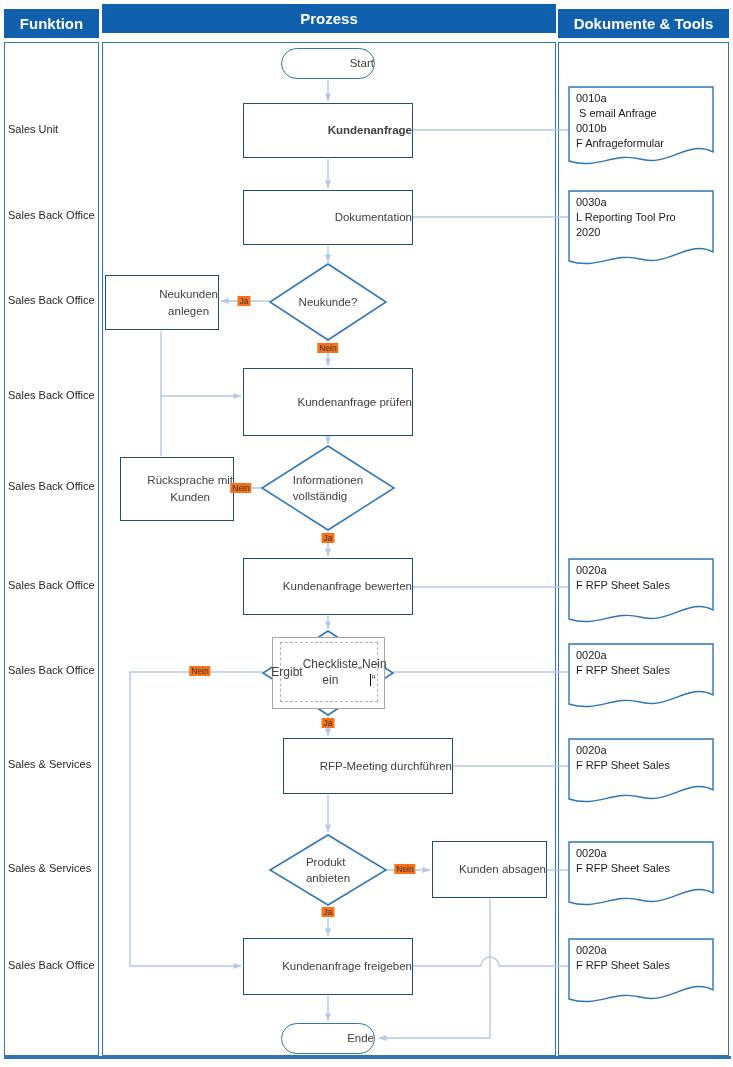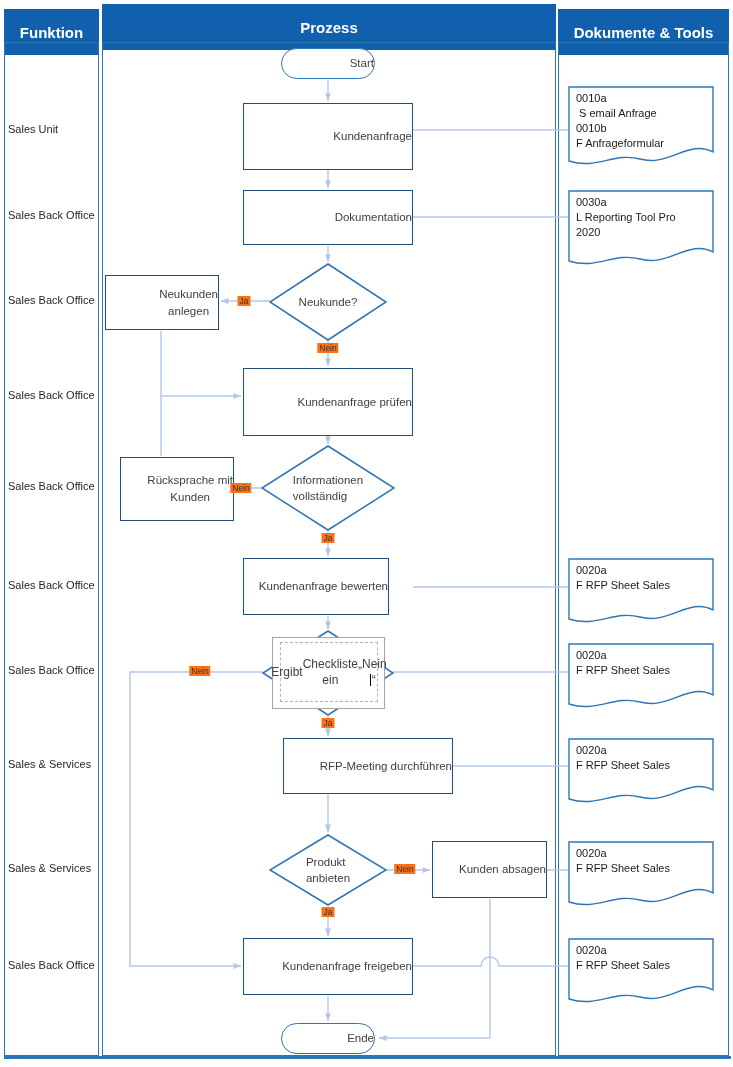--- a/index.html
+++ b/index.html
@@ -1,18 +1,18 @@
 <!DOCTYPE html>
 <html><head>
 <meta charset="utf-8">
 <style>
   html,body{margin:0;padding:0;background:#fff;}
   .canvas{position:relative;width:733px;height:1067px;background:#fff;
     font-family:"Liberation Sans",sans-serif;overflow:hidden;}
-  .hdr{position:absolute;height:46px;background:var(--header-bg,#1160AE);color:#fff;
+  .hdr{position:absolute;height:29px;background:var(--header-bg,#1160AE);color:#fff;
     font-weight:bold;font-size:15px;display:flex;align-items:center;justify-content:center;}
   .lane{position:absolute;top:42px;height:1014px;border:1px solid var(--lane-border,#2E75B6);box-sizing:border-box;}
   .lane-label{position:absolute;font-size:11px;color:#262626;}
   .shape{position:absolute;box-sizing:border-box;background:#fff;display:flex;align-items:center;
     justify-content:flex-end;text-align:center;font-size:11.5px;color:var(--text,#404040);
     white-space:pre-line;line-height:1.45;}
   .proc{border:1.4px solid var(--process-border,#1F4E79);}
   .term{border:1.5px solid var(--accent-border,#2E75B6);border-radius:16px;}
   .dec-wrap{position:absolute;}
   .dec-wrap svg{display:block;}
@@ -93,21 +93,21 @@
     <path class="connector" d="M413,217 L568,217"></path>
     <path class="connector" d="M413,587 L568,587"></path>
     <path class="connector" d="M393,672 L568,672"></path>
     <path class="connector" d="M413,766 L568,766"></path>
     <path class="connector" d="M547,870 L568,870"></path>
     <path class="connector" d="M413,966 L481,966 A9,9 0 0 1 499,966 L568,966"></path>
   </svg>
 
   <div class="shape term" style="left:281px;top:48px;width:94px;height:31px;"><span>Start</span></div>
 
-  <div class="shape proc" style="left:243px;top:103px;width:170px;height:67px;"><span>Kundenanfrage</span></div>
+  <div class="shape proc" style="left:243px;top:103px;width:170px;height:55px;font-weight:bold;"><span>Kundenanfrage</span></div>
 
   <div class="shape proc" style="left:243px;top:190px;width:170px;height:55px;"><span>Dokumentation</span></div>
 
   <div class="dec-wrap" style="left:268px;top:262px;width:120px;height:80px;">
     <svg width="120" height="80">
         <polygon class="dec-poly" points="60,2 118,40 60,78 2,40"></polygon>
       </svg>
     <div class="dec-label">Neukunde?</div>
   </div>
 
@@ -120,21 +120,21 @@
     <svg width="136" height="88">
         <polygon class="dec-poly" points="68,2 134,44 68,86 2,44"></polygon>
       </svg>
     <div class="dec-label">Informationen
 vollständig</div>
   </div>
 
   <div class="shape proc" style="left:120px;top:457px;width:114px;height:64px;"><span>Rücksprache mit
 Kunden</span></div>
 
-  <div class="shape proc" style="left:243px;top:558px;width:146px;height:57px;"><span>Kundenanfrage bewerten</span></div>
+  <div class="shape proc" style="left:243px;top:558px;width:170px;height:57px;"><span>Kundenanfrage bewerten</span></div>
 
   <div class="dec-wrap" style="left:261px;top:629px;width:134px;height:88px;">
     <svg width="134" height="88">
         <polygon class="dec-poly" points="67,2 132,44 67,86 2,44"></polygon>
       </svg>
   </div>
   <div class="sel-box" style="left:272px;top:637px;width:113px;height:72px;"></div>
   <div class="sel-dash" style="left:280px;top:642px;width:98px;height:60px;">
     <span>Ergibt</span>
     <span>Checkliste ein</span>

